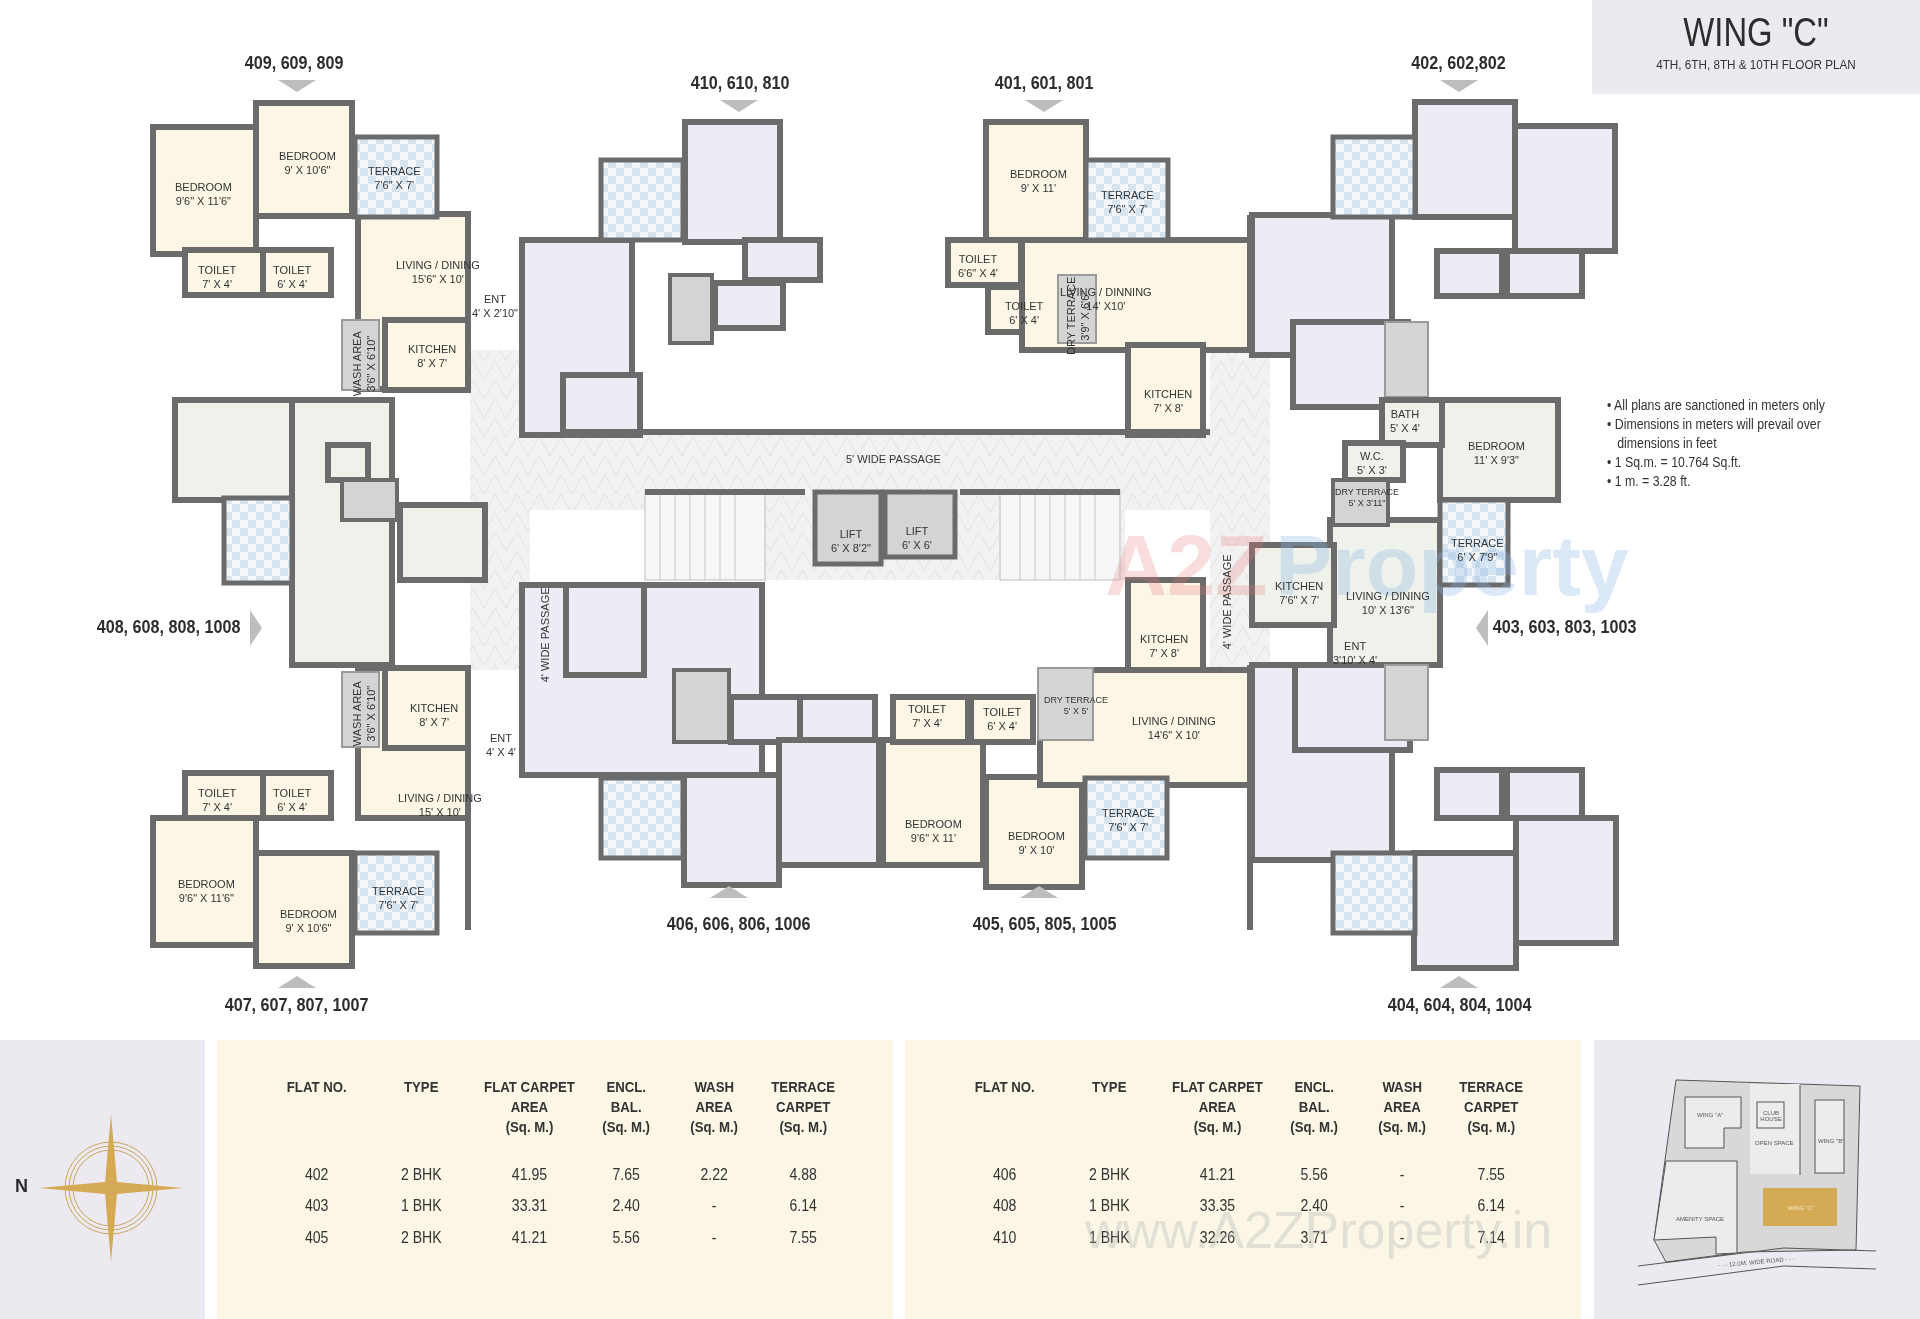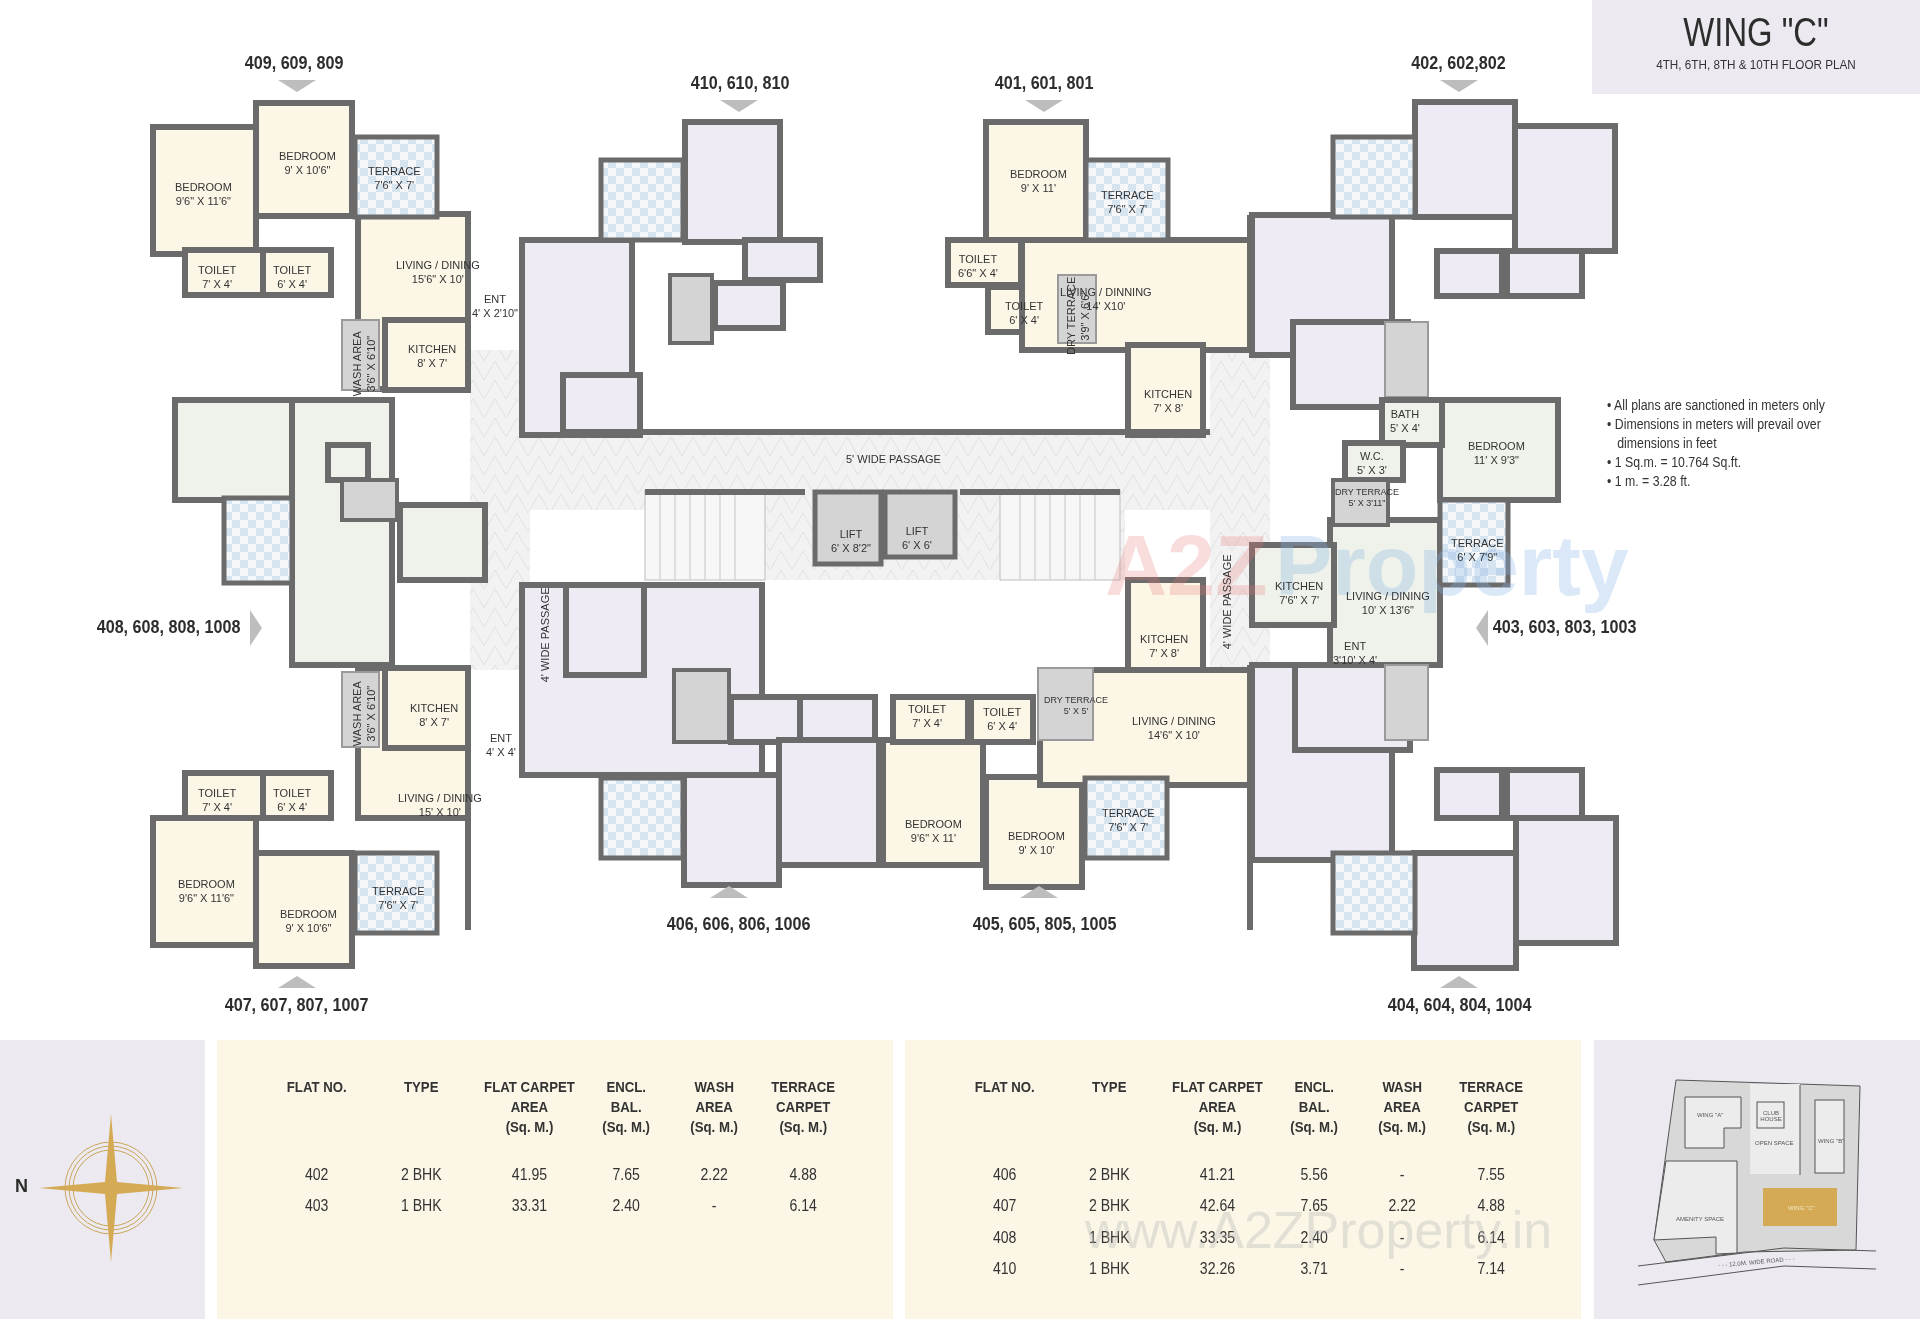--- a/index.html
+++ b/index.html
@@ -451,20 +451,28 @@
           <td>4.88</td>
         </tr>
       <tr>
           <td>403</td>
           <td>1 BHK</td>
           <td>33.31</td>
           <td>2.40</td>
           <td>-</td>
           <td>6.14</td>
         </tr>
+      <tr>
+          <td>405</td>
+          <td>2 BHK</td>
+          <td>41.21</td>
+          <td>5.56</td>
+          <td>-</td>
+          <td>7.55</td>
+        </tr>
     </tbody>
   </table>
 </div>
 
 <div class="abs table-panel" style="left:905px;width:676px;">
   <table class="tbl" style="left:50px;top:37px;width:580px;">
     <thead>
       <tr style="height:82px;">
         <th style="width:90px;"><span>FLAT NO.</span></th>
         <th style="width:100px;"><span>TYPE</span></th>
@@ -491,28 +499,20 @@
       </tr>
     </thead>
     <tbody>
       <tr>
           <td>406</td>
           <td>2 BHK</td>
           <td>41.21</td>
           <td>5.56</td>
           <td>-</td>
           <td>7.55</td>
-        </tr>
-      <tr>
-          <td>407</td>
-          <td>2 BHK</td>
-          <td>42.64</td>
-          <td>7.65</td>
-          <td>2.22</td>
-          <td>4.88</td>
         </tr>
       <tr>
           <td>408</td>
           <td>1 BHK</td>
           <td>33.35</td>
           <td>2.40</td>
           <td>-</td>
           <td>6.14</td>
         </tr>
       <tr>

